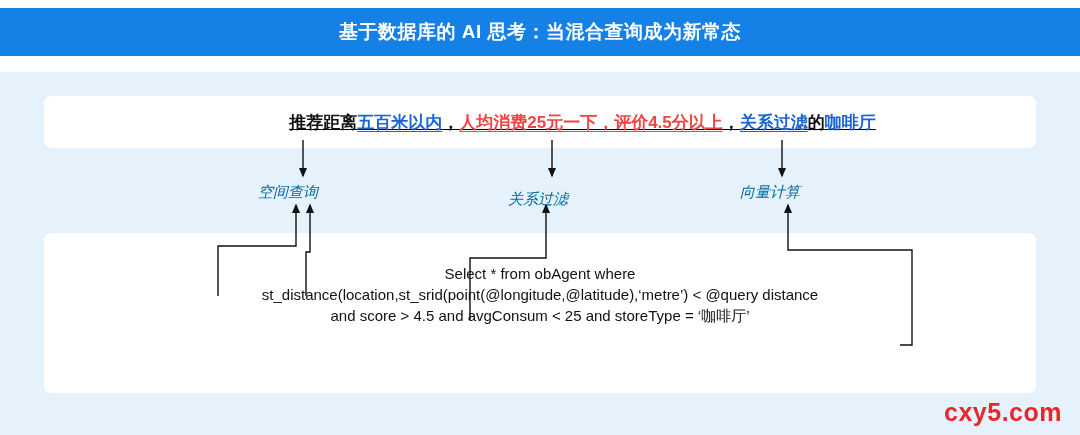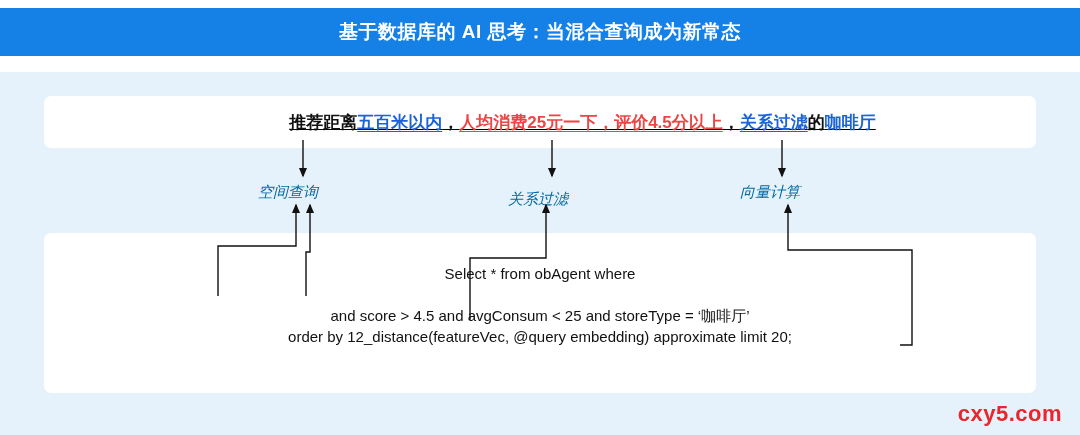--- a/index.html
+++ b/index.html
@@ -105,21 +105,21 @@
     font-style: italic;
   }
   .lbl-spatial { left: 258px; top: 183px; }
   .lbl-relational { left: 508px; top: 190px; }
   .lbl-vector { left: 740px; top: 183px; }
   
   .watermark {
     position: absolute;
     right: 18px;
     bottom: 8px;
-    font-size: 22px;
+    font-size: 25px;
     font-weight: bold;
     color: #e8262b;
     letter-spacing: 0.5px;
   }
   svg.overlay {
     position: absolute;
     left: 0;
     top: 0;
     width: 1080px;
     height: 435px;
@@ -149,22 +149,22 @@
       <span class="seg-nound">咖啡厅</span>
     </div>
   </div>
 
   <div class="mid-label lbl-spatial">空间查询</div>
   <div class="mid-label lbl-relational">关系过滤</div>
   <div class="mid-label lbl-vector">向量计算</div>
 
   <div class="sql-card">
     <div class="sql-text">Select * from obAgent where</div>
+    <div class="sql-text" style="top:51px">st_distance(location,st_srid(point(@longitude,@latitude),‘metre’) &lt; @query distance</div>
     <div class="sql-text" style="top:72px">and score &gt; 4.5 and avgConsum &lt; 25 and storeType = ‘咖啡厅’</div>
-    <div class="sql-text" style="top:93px">order by 12_distance(featureVec, @query embedding) approximate limit 20;</div>
   </div>
 
   <svg class="overlay" viewBox="0 0 1080 435">
     <defs>
       <marker id="arrowhead" markerWidth="8" markerHeight="8" refX="6" refY="3" orient="auto">
         <polygon points="0 0, 7 3, 0 6" fill="#111111"></polygon>
       </marker>
     </defs>
 
     <g stroke="#111111" stroke-width="1.4" fill="none" marker-end="url(#arrowhead)">

